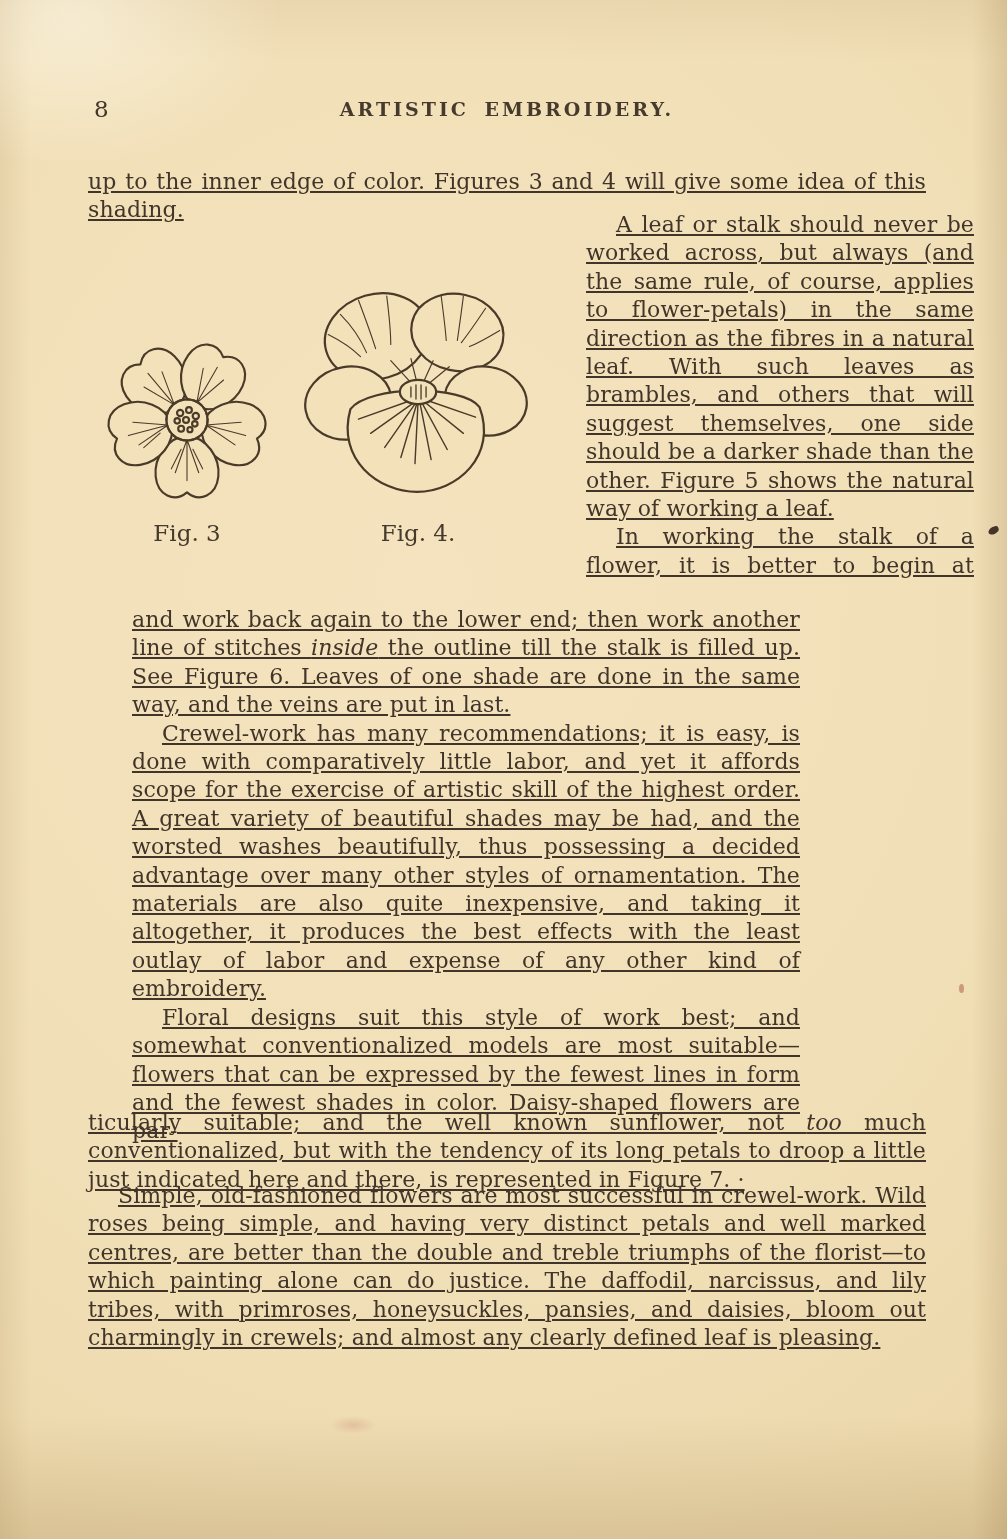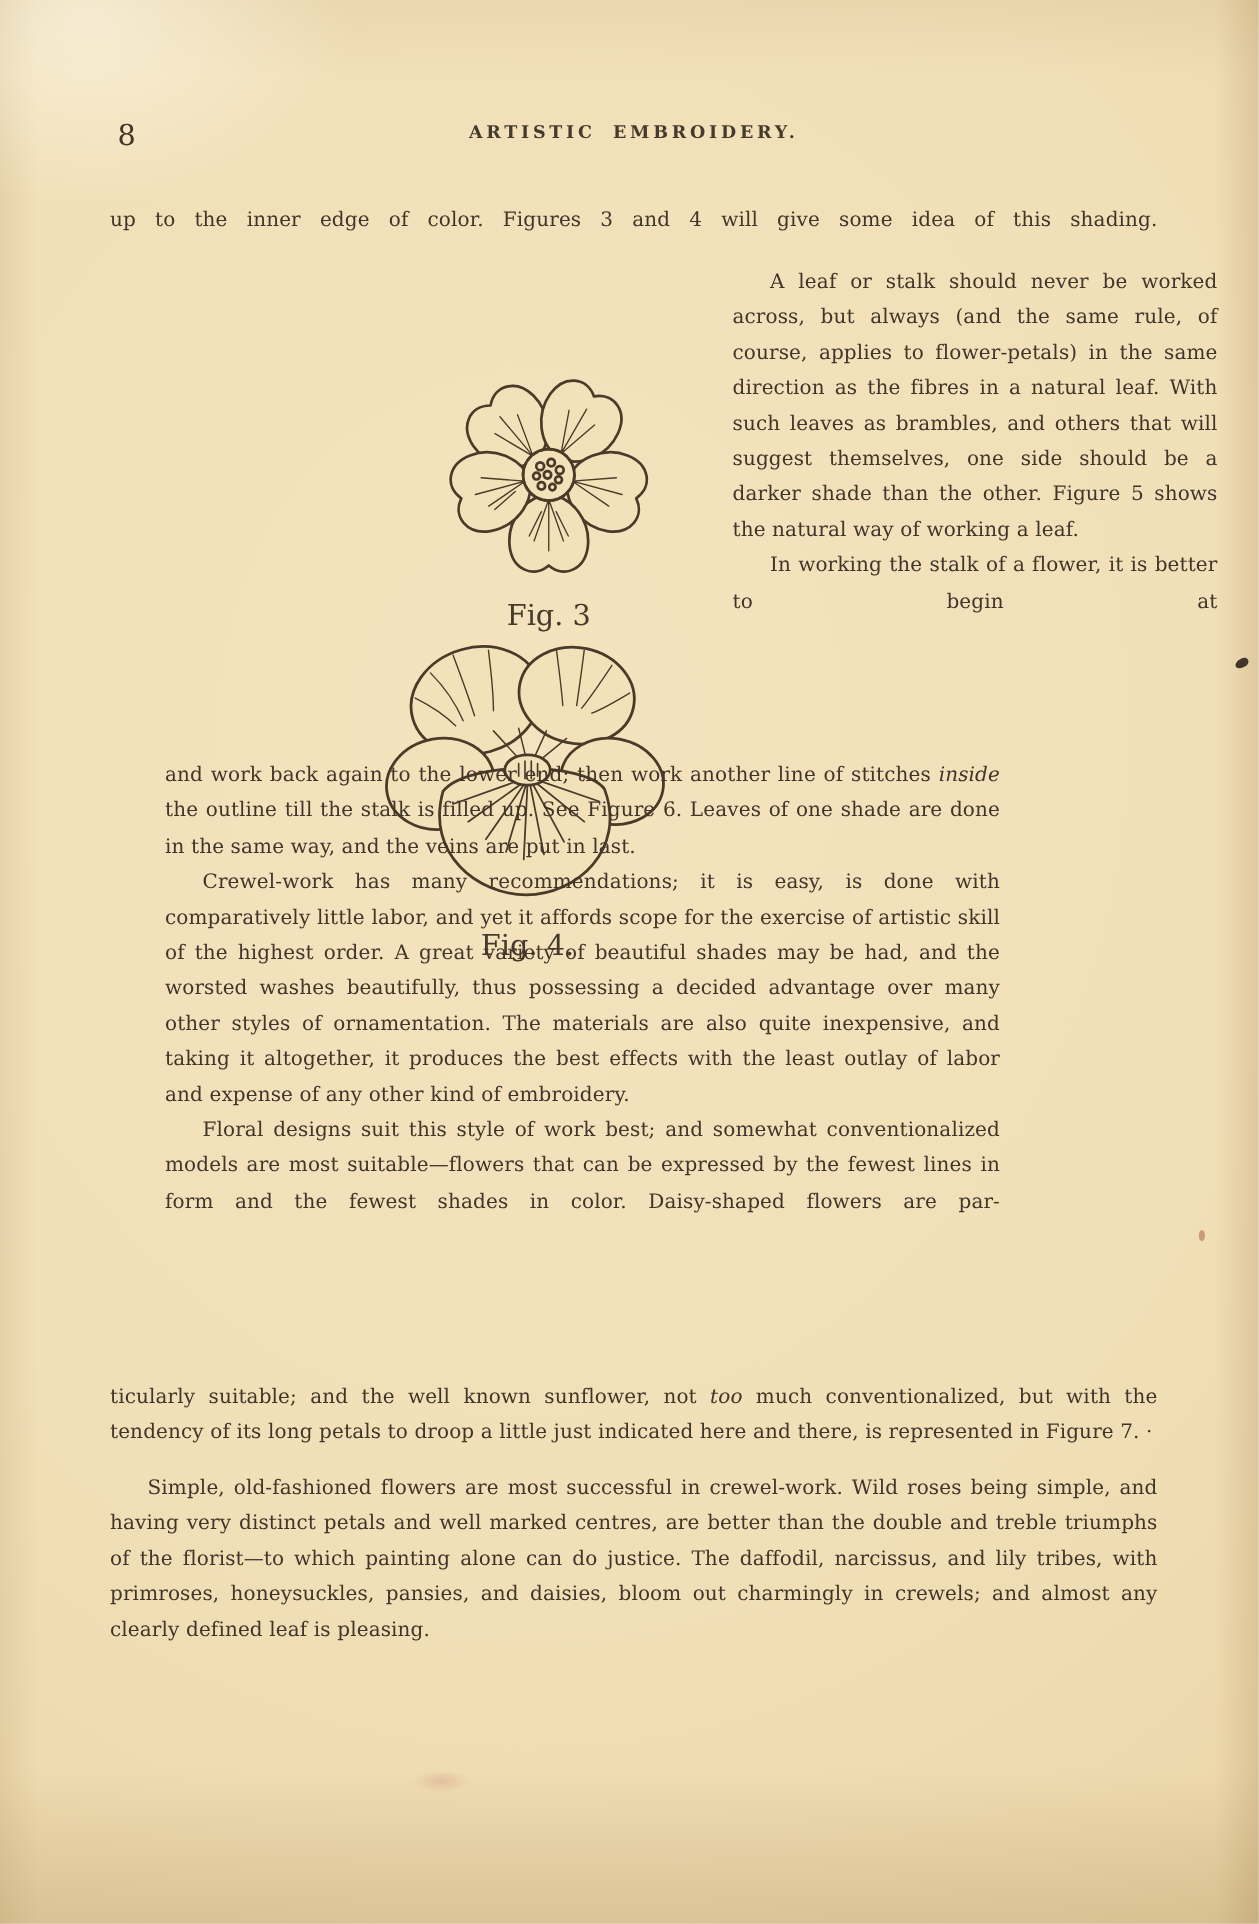--- a/index.html
+++ b/index.html
@@ -16,42 +16,42 @@
       radial-gradient(ellipse 120% 90% at 42% 38%, #f4e3be 0%, #f1dfb7 50%, #ecd8ab 78%, #e2ca9a 100%);
   }
 
   .abs { position:absolute; }
 
   
   .masthead { left:88px; top:94px; width:838px; height:34px; }
   .page-num { position:absolute; left:6px; top:2px; font-size:23px; }
   .page-title {
     position:absolute; left:0; right:0; top:4px; text-align:center;
-    font-size:14px; font-weight:bold; letter-spacing:3px; word-spacing:6px;
+    font-size:19px; font-weight:bold; letter-spacing:3px; word-spacing:6px;
     color:#463a2c;
   }
 
   
   .bodytext {
-    font-size:16px; line-height:28.4px; text-align:justify;
-    color:#41352a; letter-spacing:0.1px;
+    font-size:22px; line-height:28.4px; text-align:justify;
+    color:#41352a; letter-spacing:0.1px;text-decoration:underline;
   }
   .indent { text-indent:30px; }
   .jlast { text-align-last:justify; }
   .it { font-style:italic; }
 
   .p-intro  { left:88px; top:146px; width:838px; }
   .row1     { left:88px; top:206px; width:838px; display:flex; }
   .p-stalk-mid { left:88px; top:549px; width:838px; }
   .row2     { left:88px; top:606px; width:838px; display:flex; }
   .p-floral-full { left:88px; top:1087px; width:838px; }
   .p-simple { left:88px; top:1160px; width:838px; }
 
   .figblock { width:450px; flex:none; padding-top:76px; }
-  .figpair { display:flex; align-items:flex-end; gap:0; justify-content:flex-start;flex-direction:column; }
+  .figpair { display:flex; align-items:flex-end; gap:16px; justify-content:flex-start; }
   .figure { display:flex; flex-direction:column; align-items:center; }
   .figcaption { font-size:23px; margin-top:12px; color:#453a2c; }
   .col-right1 { width:388px; flex:none; padding-top:5px;margin-left:48px; }
 
   .fig5block { width:170px; flex:none; padding-top:16px; }
   .fig5block .figcaption { margin-top:6px; text-align:center; width:150px; }
   .col-right2 { width:668px; flex:none;margin-left:44px; }
 
   svg .ink { stroke:#4a3a28; }
 

